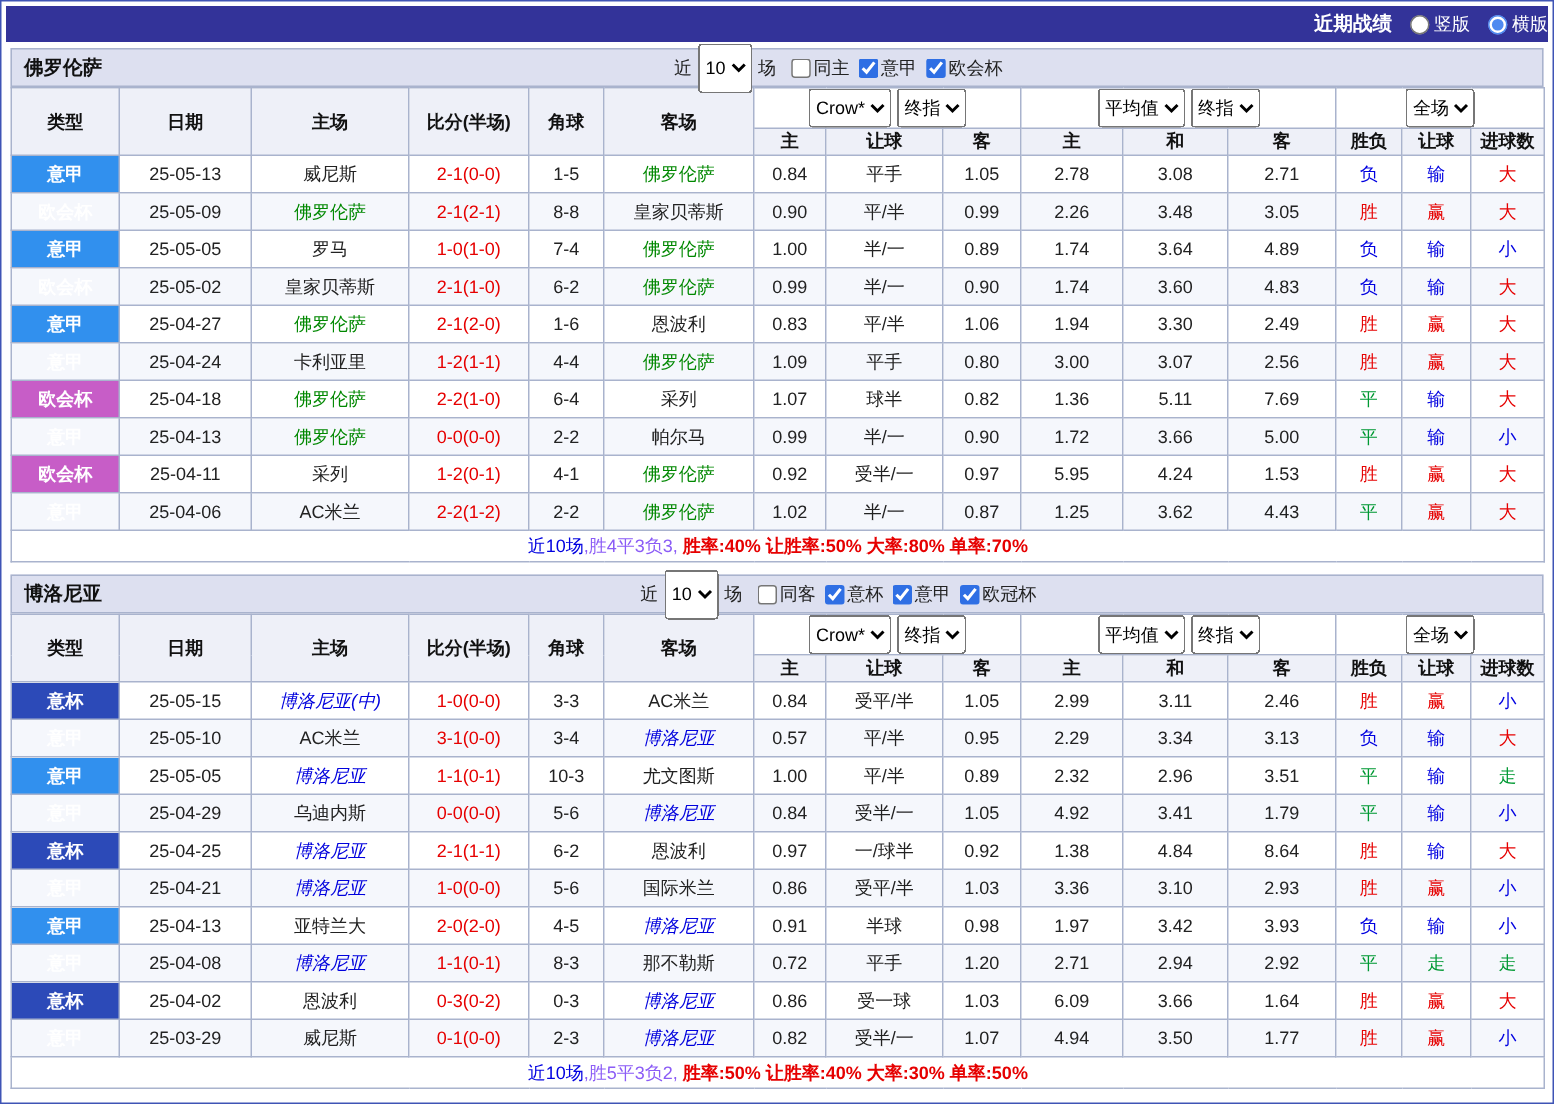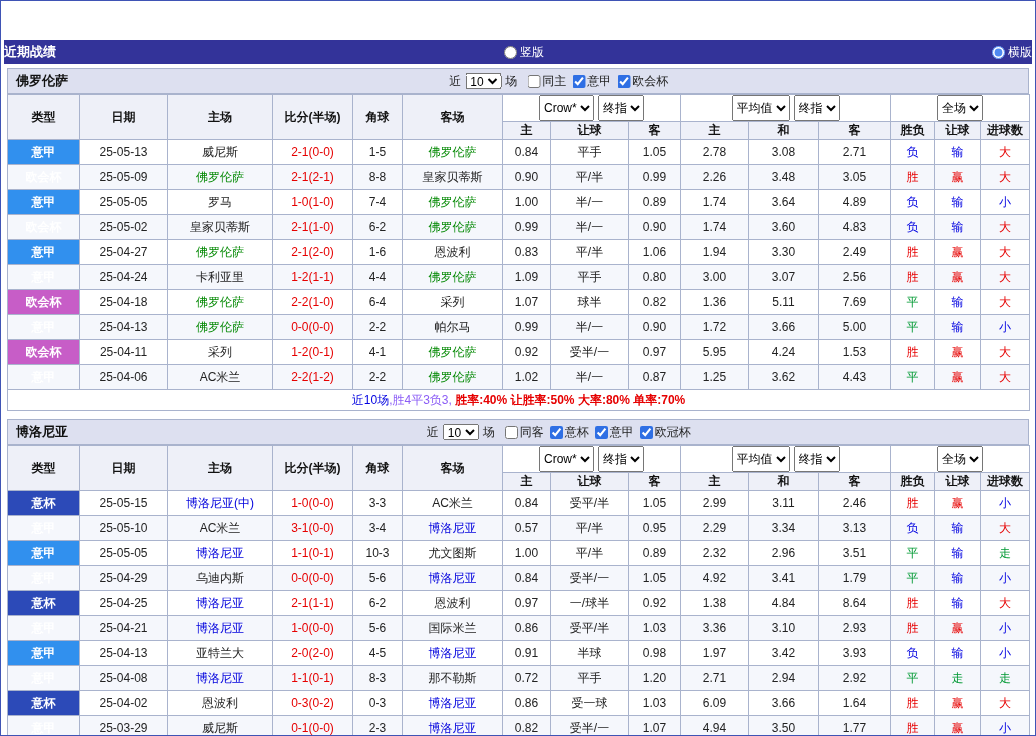--- a/index.html
+++ b/index.html
@@ -8,57 +8,57 @@
     width:1036px; height:736px; background:#fff; overflow:hidden;
     font-family:"Liberation Sans","DejaVu Sans",sans-serif; font-size:12px; color:var(--text,#222);
   }
   .page {
     width:1036px; height:736px; border:1px solid var(--page-border,#3f54b5);
     padding:3px; overflow:hidden; background:#fff;
   }
   
   .titlebar {
     height:24px; background:var(--topbar,#333399); color:#fff;
-    display:flex; align-items:center; justify-content:space-between; gap:12px; font-size:13px;margin-top:36px;
+    display:flex; align-items:center; justify-content:flex-end; gap:12px; font-size:13px;
   }
   .titlebar .title { font-weight:bold; }
   .titlebar label { display:flex; align-items:center; gap:3px; font-size:12px; cursor:pointer; }
   .titlebar input[type=radio] { width:13px; height:13px; margin:0; accent-color:#4f8af0; }
   
   .sec { width:1022px; margin:0 auto; }
   .sec.first { margin-top:4px; }
   .sec + .sec { margin-top:8px; }
   .band {
     height:26px; background:var(--band-bg,#dde0f0); border:1px solid var(--border,#a9b3cd);
     display:flex; align-items:center; position:relative; padding:0 8px;
   }
   .band .team { font-weight:bold; font-size:13px; color:#111; }
   .filters { position:absolute; left:54%; transform:translateX(-50%); display:flex; align-items:center; gap:4px; white-space:nowrap; }
-  .filters select { font-size:12px; height:16px; }
+  .filters select { font-size:12px; height:33px; }
   .filters .cbs { display:inline-flex; align-items:center; }
   .filters .cbs label { display:inline-flex; align-items:center; cursor:pointer; }
   .filters input[type=checkbox] { width:13px; height:13px; margin:0 2px 0 6px; accent-color:#2f6fe4; }
   
   table.grid { border-collapse:collapse; table-layout:fixed; width:1022px; margin:0 auto; font-size:12px; }
   .grid th, .grid td {
     border:1px solid var(--border,#a9b3cd); text-align:center; padding:0;
     overflow:hidden; white-space:nowrap;
   }
   .grid thead th { background:var(--header-bg,#eef0f8); font-weight:bold; height:17px; color:#111; }
   .grid thead th.selcell { background:#fff; height:23px; font-weight:normal; }
   .selcell select { font-size:12px; height:26px; padding:0; margin:0 2px; }
   .grid tbody td { height:25px; background:#fff; }
   .grid tbody tr:nth-child(even) td { background:var(--row-alt,#f5f7fc); }
   td.lg { color:#fff; font-weight:bold; }
   td.lg.seriea { background:var(--lg-seriea,#3190ee); }
   td.lg.conf   { background:var(--lg-conf,#c75dc7); }
   td.lg.coppa  { background:var(--lg-coppa,#2c4ab8); }
   td.score { color:var(--c-red,#e60000); }
   td.team-green { color:var(--team-green,#008800); }
-  td.team-blue  { color:var(--team-blue,#0000dd); }
+  td.team-blue  { color:var(--team-blue,#0000dd);font-style:italic; }
   td.res-red   { color:var(--c-red,#e60000); }
   td.res-blue  { color:var(--c-blue,#0000e0); }
   td.res-green { color:var(--c-green,#009933); }
   .grid tfoot td { height:21px; background:#fff; }
   .sum-blue { color:var(--c-blue,#0000e0); }
   .sum-red  { color:var(--c-red,#e60000);font-weight:bold; }
   .sum-dark { color:#8b5cf6; }
 </style>
 </head>
 <body>

